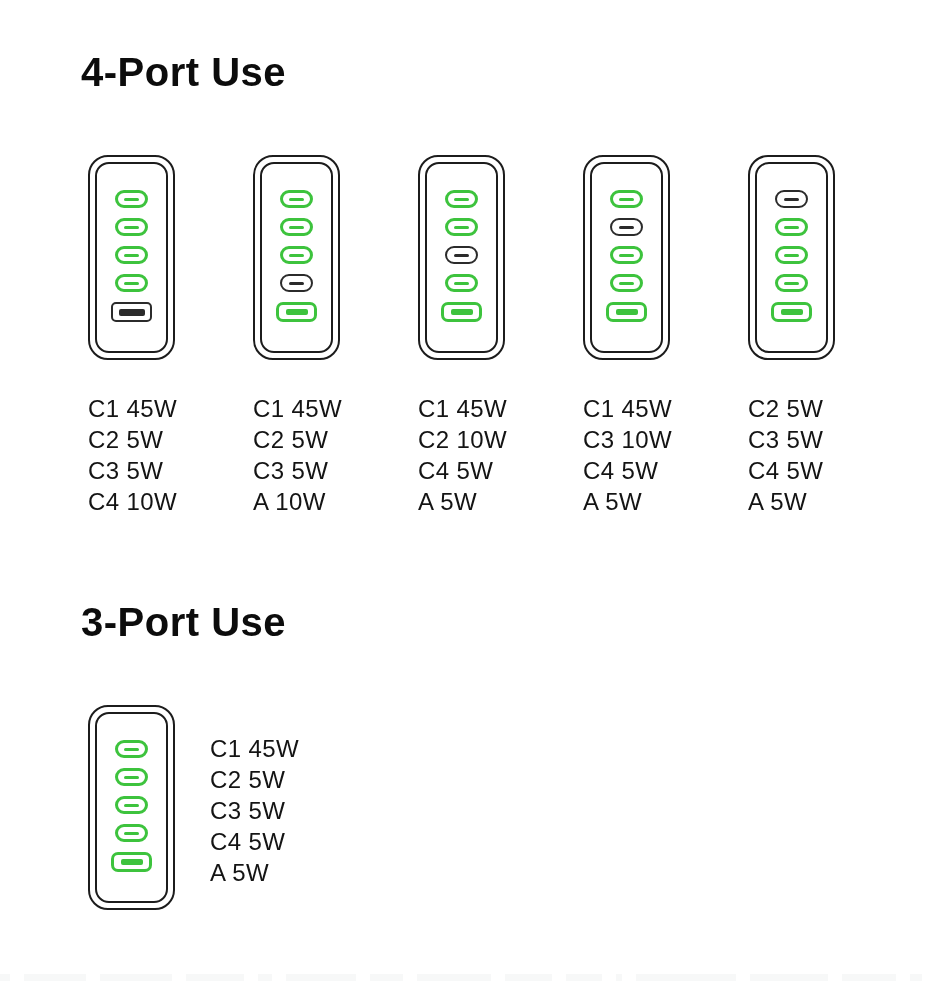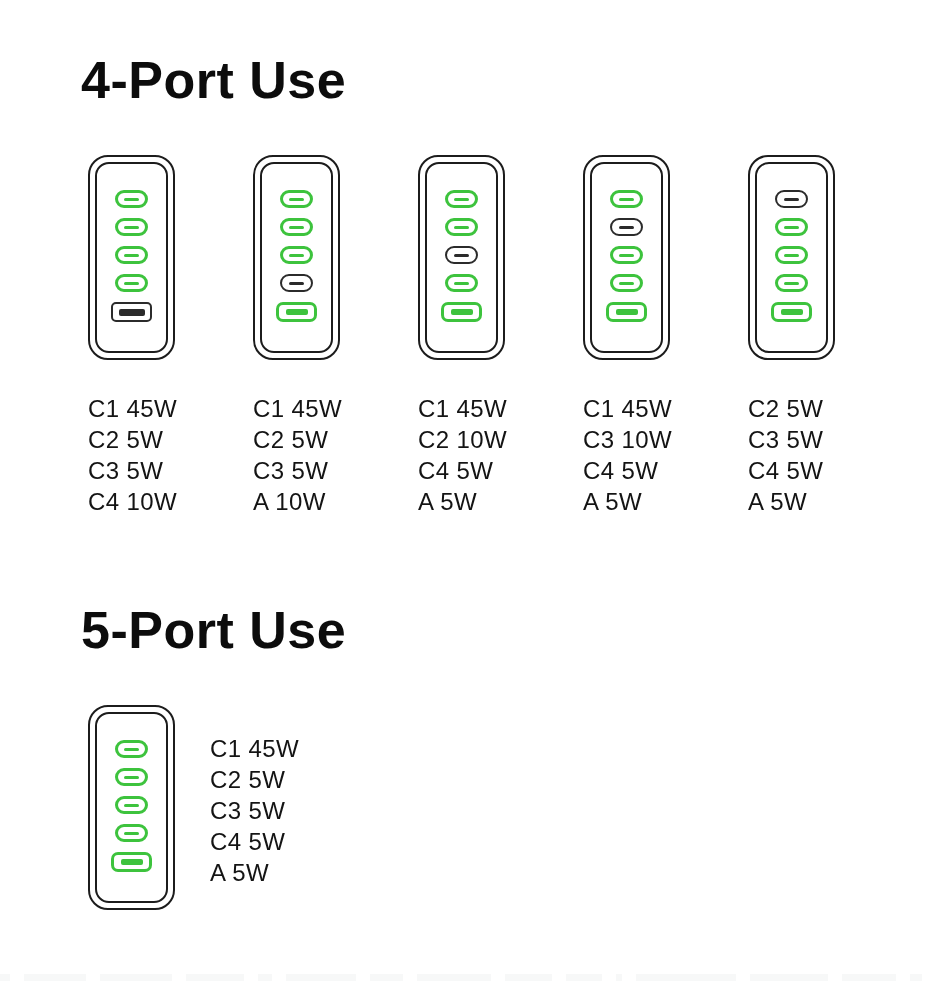--- a/index.html
+++ b/index.html
@@ -7,21 +7,21 @@
     width:930px; height:981px;
     background:#ffffff;
     font-family:"Liberation Sans", sans-serif;
     position:relative;
     overflow:hidden;
     color:#121212;
   }
   .section-title {
     position:absolute;
     margin:0;
-    font-size:52px;
+    font-size:40px;
     font-weight:700;
     letter-spacing:0.5px;
     color:#0c0c0c;
   }
   #title-4port { left:81px; top:50px; }
   #title-5port { left:81px; top:600px; }
 
   #row-4port { position:absolute; left:88px; top:155px; display:flex; gap:78px; }
   .charger-figure { width:87px; }
 
@@ -227,21 +227,21 @@
       </div>
       <div class="labels">
         <div>C2 5W</div>
         <div>C3 5W</div>
         <div>C4 5W</div>
         <div>A 5W</div>
       </div>
     </div>
   </div>
 
-<h1 class="section-title" id="title-5port">5-Port Use</h1>
+<h1 class="section-title" id="title-5port">3-Port Use</h1>
 
 <div id="area-5port">
   <div id="charger-5port-slot">
       <div class="charger">
         <div class="charger-inner">
           <div class="usbc active">
             <div class="pin"></div>
           </div>
           <div class="usbc active">
             <div class="pin"></div>

